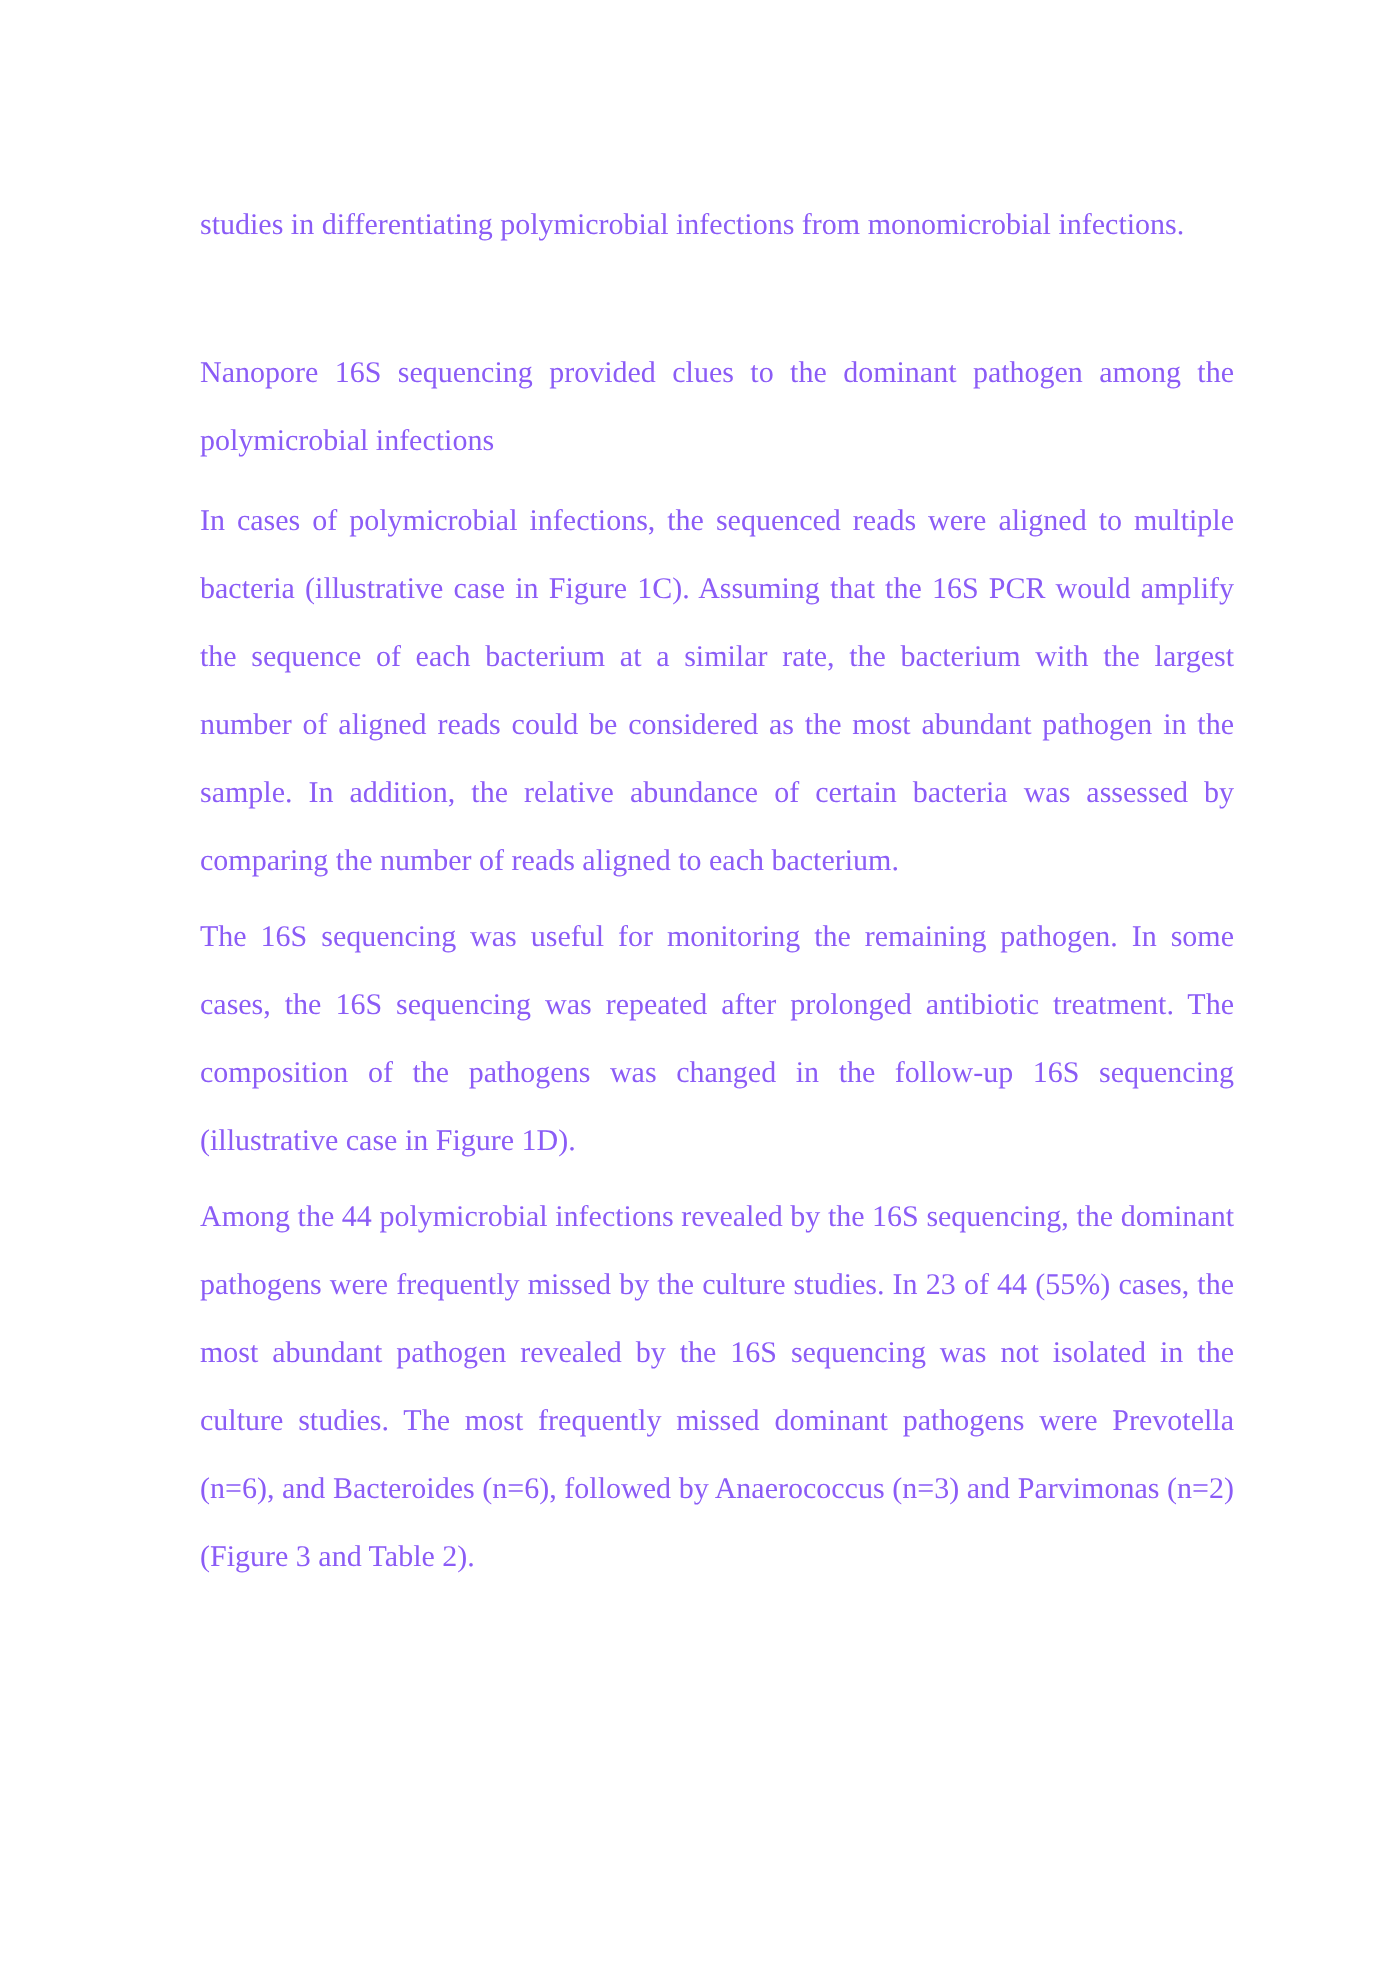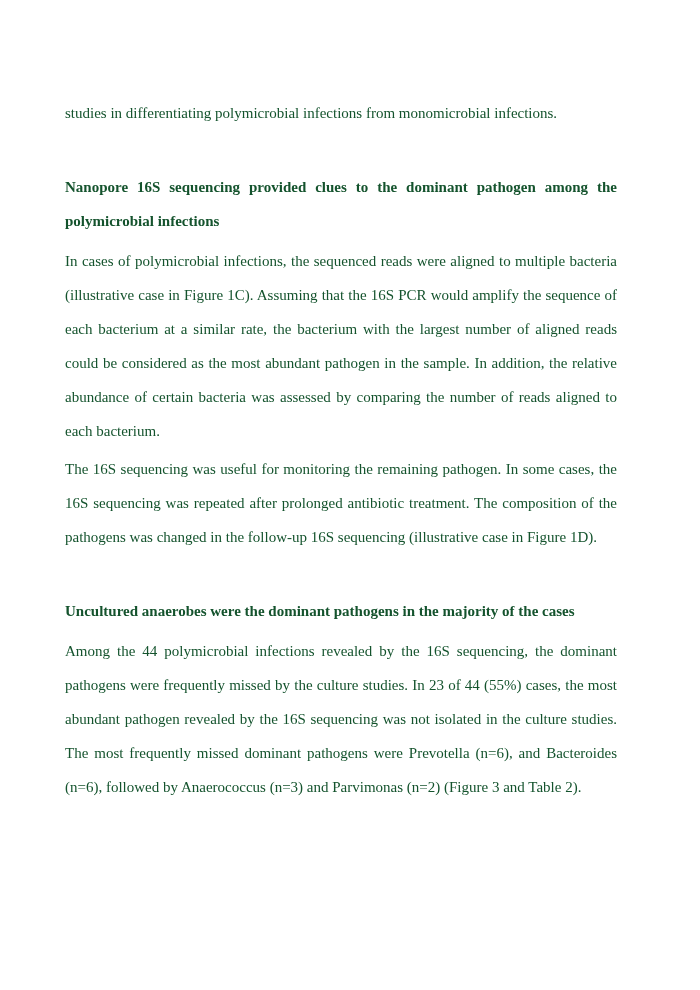--- a/index.html
+++ b/index.html
@@ -7,55 +7,54 @@
     padding: 0;
     background: #ffffff;
   }
   .page {
     position: relative;
     width: 700px;
     height: 990px;
     margin: 0;
     background: #ffffff;
     box-sizing: border-box;
-    padding: 96px 83px 40px 65px;
+    padding: 96px 83px 40px 100px;
     overflow: hidden;
     font-family: "Liberation Serif", "DejaVu Serif", serif;
     font-size: 15px;
     line-height: 34px;
-    color: #14532d;
+    color: #8b5cf6;
   }
   .doc-paragraph {
     margin: 0 0 4px 0;
     text-align: justify;
     text-justify: inter-word;
   }
   .doc-paragraph.continues {
     text-align-last: justify;
   }
   .doc-heading {
     margin: 40px 0 6px 0;
-    font-weight: bold;
+    font-weight: normal;
     text-align: justify;
     text-justify: inter-word;
     font-size: 15px;
     line-height: 34px;
   }
 </style>
 </head>
 <body>
 
 <div class="page">
 
   <p class="doc-paragraph">studies in differentiating polymicrobial infections from monomicrobial infections.</p>
 
   <p class="doc-heading">Nanopore 16S sequencing provided clues to the dominant pathogen among the polymicrobial infections</p>
 
   <p class="doc-paragraph">In cases of polymicrobial infections, the sequenced reads were aligned to multiple bacteria (illustrative case in Figure 1C). Assuming that the 16S PCR would amplify the sequence of each bacterium at a similar rate, the bacterium with the largest number of aligned reads could be considered as the most abundant pathogen in the sample. In addition, the relative abundance of certain bacteria was assessed by comparing the number of reads aligned to each bacterium.</p>
 
   <p class="doc-paragraph">The 16S sequencing was useful for monitoring the remaining pathogen. In some cases, the 16S sequencing was repeated after prolonged antibiotic treatment. The composition of the pathogens was changed in the follow-up 16S sequencing (illustrative case in Figure 1D).</p>
 
-  <p class="doc-heading">Uncultured anaerobes were the dominant pathogens in the majority of the cases</p>
 
   <p class="doc-paragraph">Among the 44 polymicrobial infections revealed by the 16S sequencing, the dominant pathogens were frequently missed by the culture studies. In 23 of 44 (55%) cases, the most abundant pathogen revealed by the 16S sequencing was not isolated in the culture studies. The most frequently missed dominant pathogens were Prevotella (n=6), and Bacteroides (n=6), followed by Anaerococcus (n=3) and Parvimonas (n=2) (Figure 3 and Table 2).</p>
 
 
 </div>
 
 </body></html>

